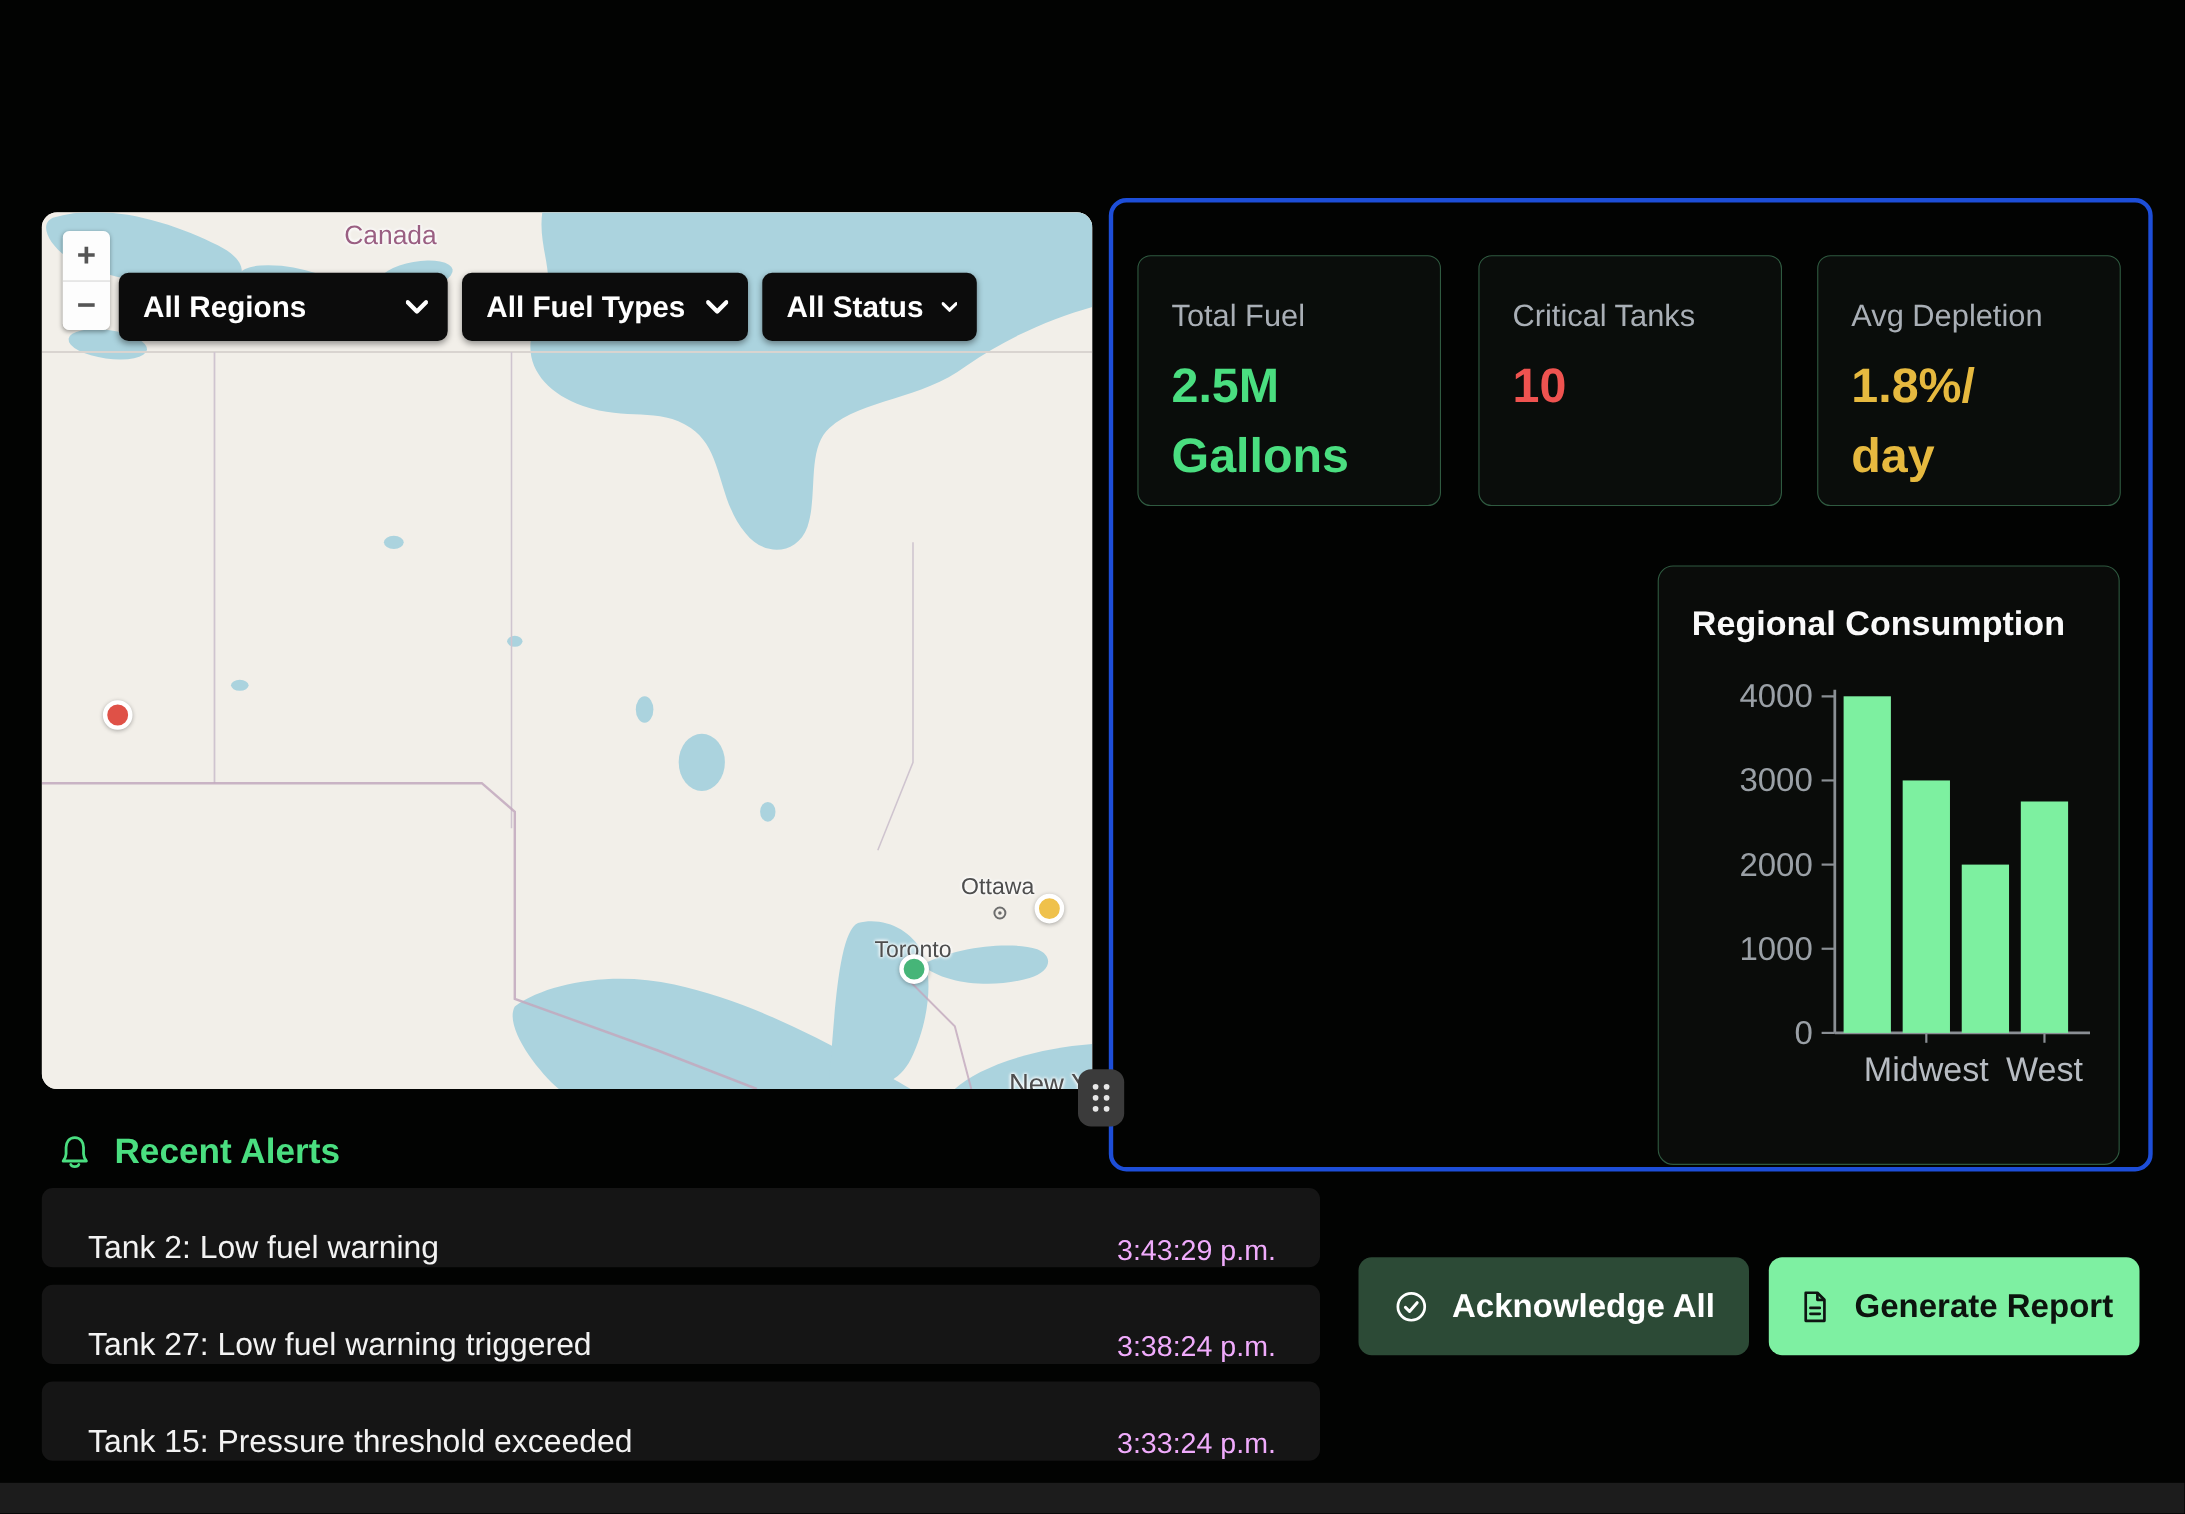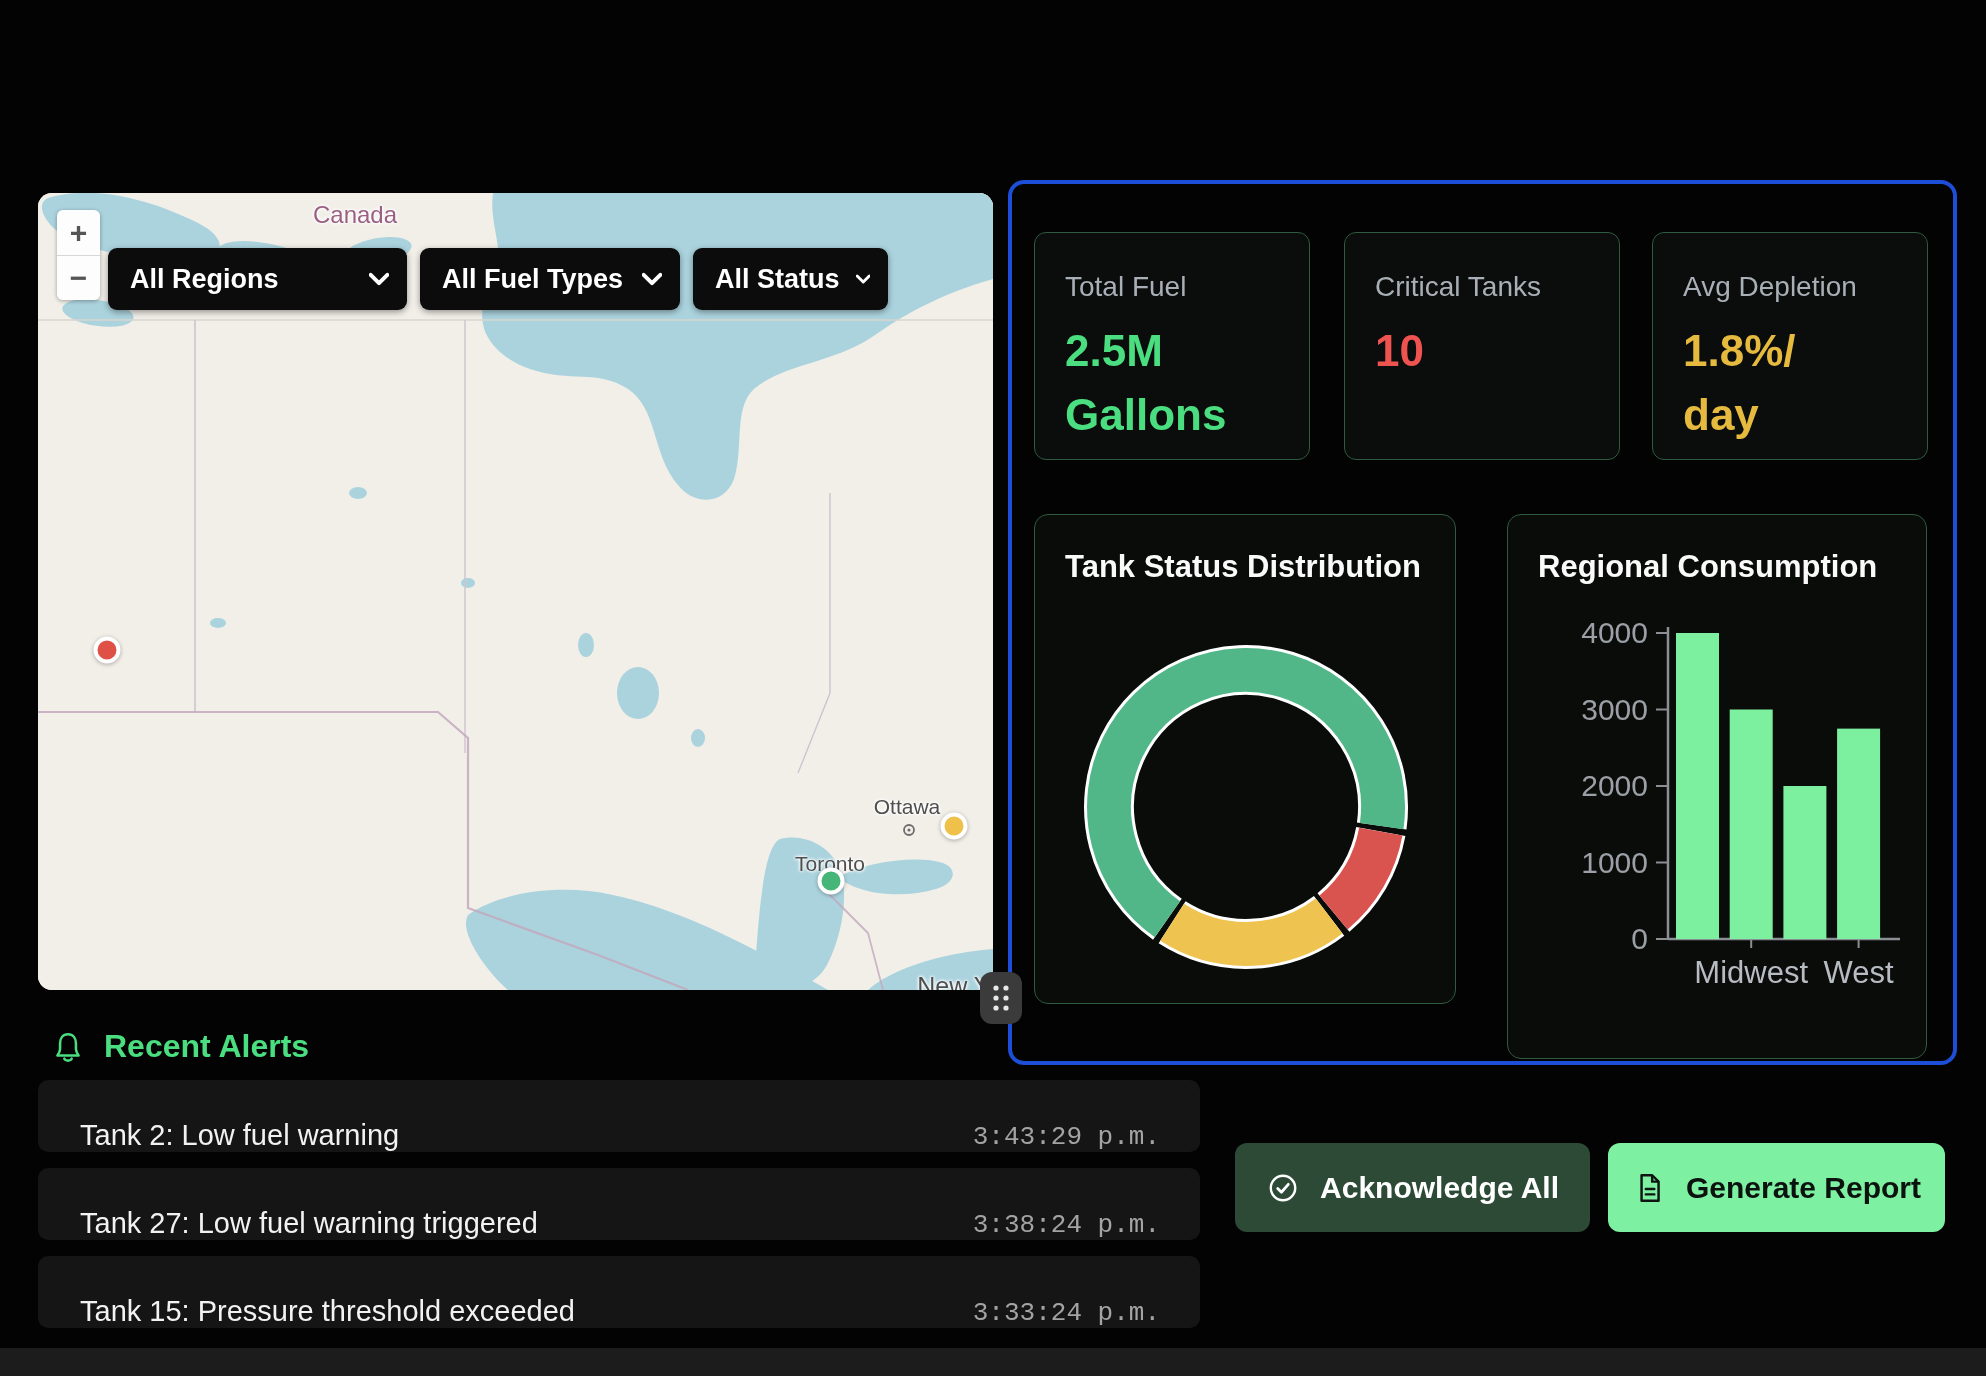--- a/index.html
+++ b/index.html
@@ -54,21 +54,21 @@
   #donut-card { left:22px; top:330px; width:422px; height:490px; }
   #bar-card { left:495px; top:330px; width:420px; height:545px; }
   svg text { font-family:"Liberation Sans", sans-serif; }
 
   
   .alerts-header { position:absolute; left:50px; top:1028px; display:flex; align-items:center; gap:18px; }
   .alerts-title { font-size:32px; font-weight:bold; color:var(--accent,#4ade80); }
   .alert-row { position:absolute; left:38px; width:1162px; height:72px; background:#151515; border-radius:10px;
                display:flex; align-items:flex-end; justify-content:space-between; padding:0 40px 0 42px; cursor:pointer; }
   .alert-text { font-size:29px; color:#f2f2f2; }
-  .alert-time { font-size:26px; color:#a3a3a3;font-family:Liberation Mono, monospace; }
+  .alert-time { font-size:26px; color:#f0abfc; }
 
   
   .btn { position:absolute; top:1143px; height:89px; border-radius:12px; display:flex; align-items:center;
          justify-content:center; gap:20px; cursor:pointer; font-weight:bold; font-size:30px; }
   #ack-btn { left:1235px; width:355px; color:#fff; }
   #gen-btn { left:1608px; width:337px; color:#0c130e; }
 
   .footer-bar { position:absolute; left:0; bottom:0; width:1986px; height:28px; background:#1c1c1c; }
 </style>
 </head>
@@ -185,31 +185,20 @@
   </div>
         <div class="stat-card" style="left: 640px;">
     <div class="stat-label">Avg Depletion</div>
     <div class="stat-value" style="color: rgb(230, 185, 63);">
             <div>1.8%/</div>
             <div>day</div>
           </div>
   </div>
       </div>
 
-    <div class="chart-card" id="donut-card">
-      <div class="chart-title">Tank Status Distribution</div>
-      <svg id="donut-svg" width="360" height="360" viewBox="0 0 360 360" style="position:absolute; left:31px; top:112px;">
-          <path d="M 101.4 292.2 A 137 137 0 1 1 315.7 199.1" fill="none" stroke="#ffffff" stroke-width="50"></path>
-          <path d="M 101.4 292.2 A 137 137 0 1 1 315.7 199.1" fill="none" stroke="#52b788" stroke-width="44"></path>
-          <path d="M 314.8 204.6 A 137 137 0 0 1 267.5 285.5" fill="none" stroke="#ffffff" stroke-width="50"></path>
-          <path d="M 314.8 204.6 A 137 137 0 0 1 267.5 285.5" fill="none" stroke="#d9534f" stroke-width="44"></path>
-          <path d="M 263.1 288.9 A 137 137 0 0 1 106.1 295.3" fill="none" stroke="#ffffff" stroke-width="50"></path>
-          <path d="M 263.1 288.9 A 137 137 0 0 1 106.1 295.3" fill="none" stroke="#eec34f" stroke-width="44"></path>
-        </svg>
-    </div>
 
     <div class="chart-card" id="bar-card">
       <div class="chart-title">Regional Consumption</div>
       <svg id="bar-svg" width="420" height="545" viewBox="0 0 420 545" style="position:absolute; left:0; top:0;">
           <line x1="148" y1="424" x2="160" y2="424" stroke="#8a8f94" stroke-width="2"></line>
           <text x="140" y="434" font-size="30" fill="#9aa0a6" text-anchor="end">0</text>
           <line x1="148" y1="347.5" x2="160" y2="347.5" stroke="#8a8f94" stroke-width="2"></line>
           <text x="140" y="357.5" font-size="30" fill="#9aa0a6" text-anchor="end">1000</text>
           <line x1="148" y1="271" x2="160" y2="271" stroke="#8a8f94" stroke-width="2"></line>
           <text x="140" y="281" font-size="30" fill="#9aa0a6" text-anchor="end">2000</text>

